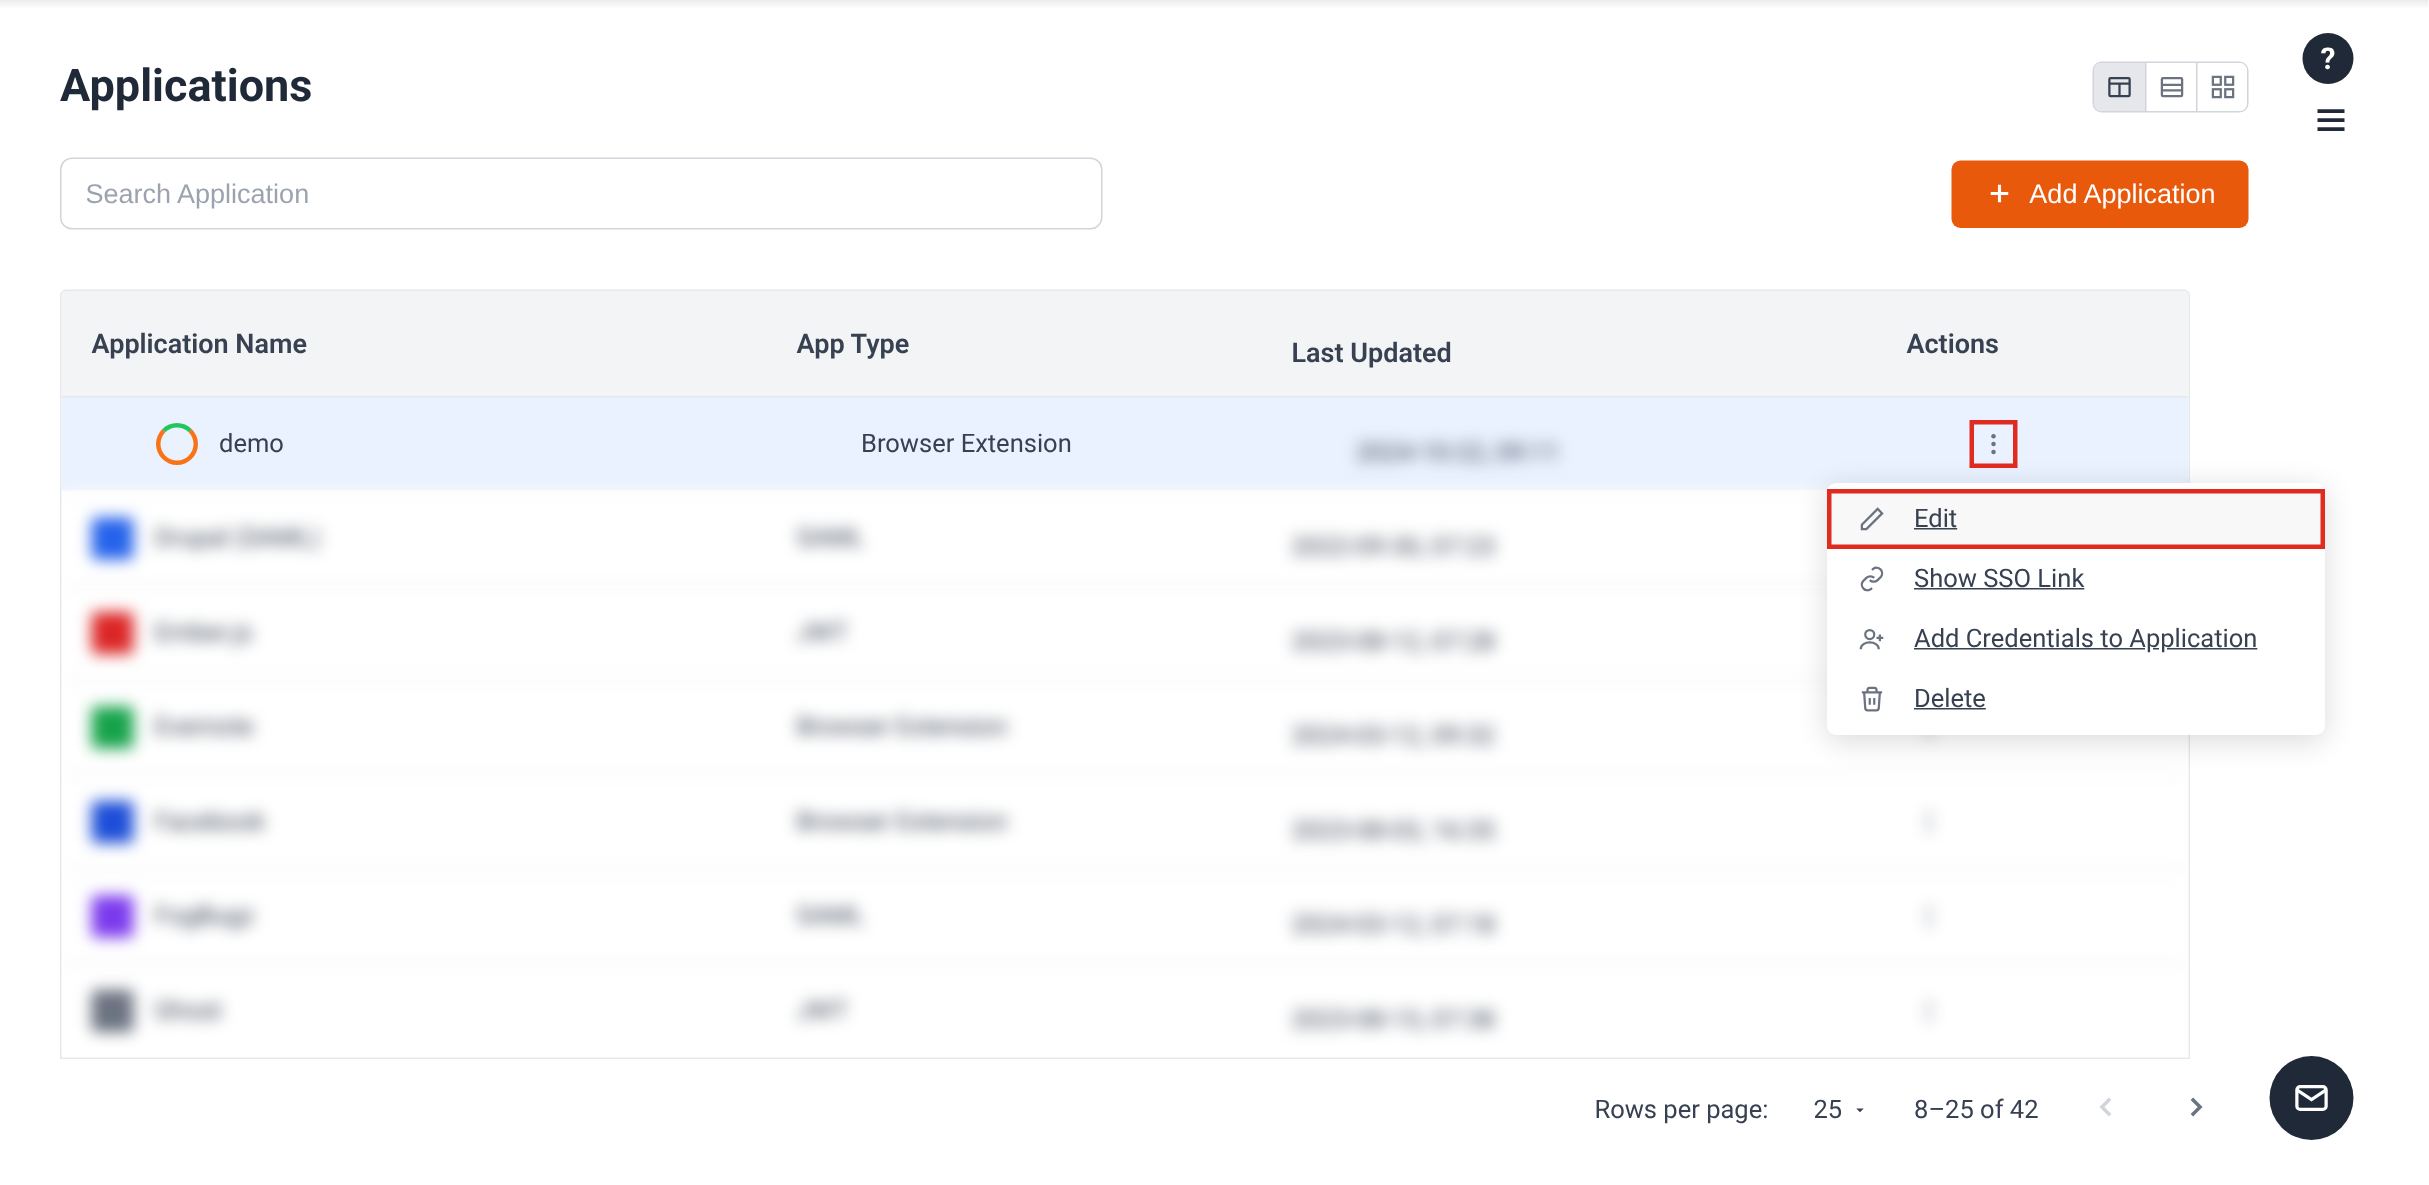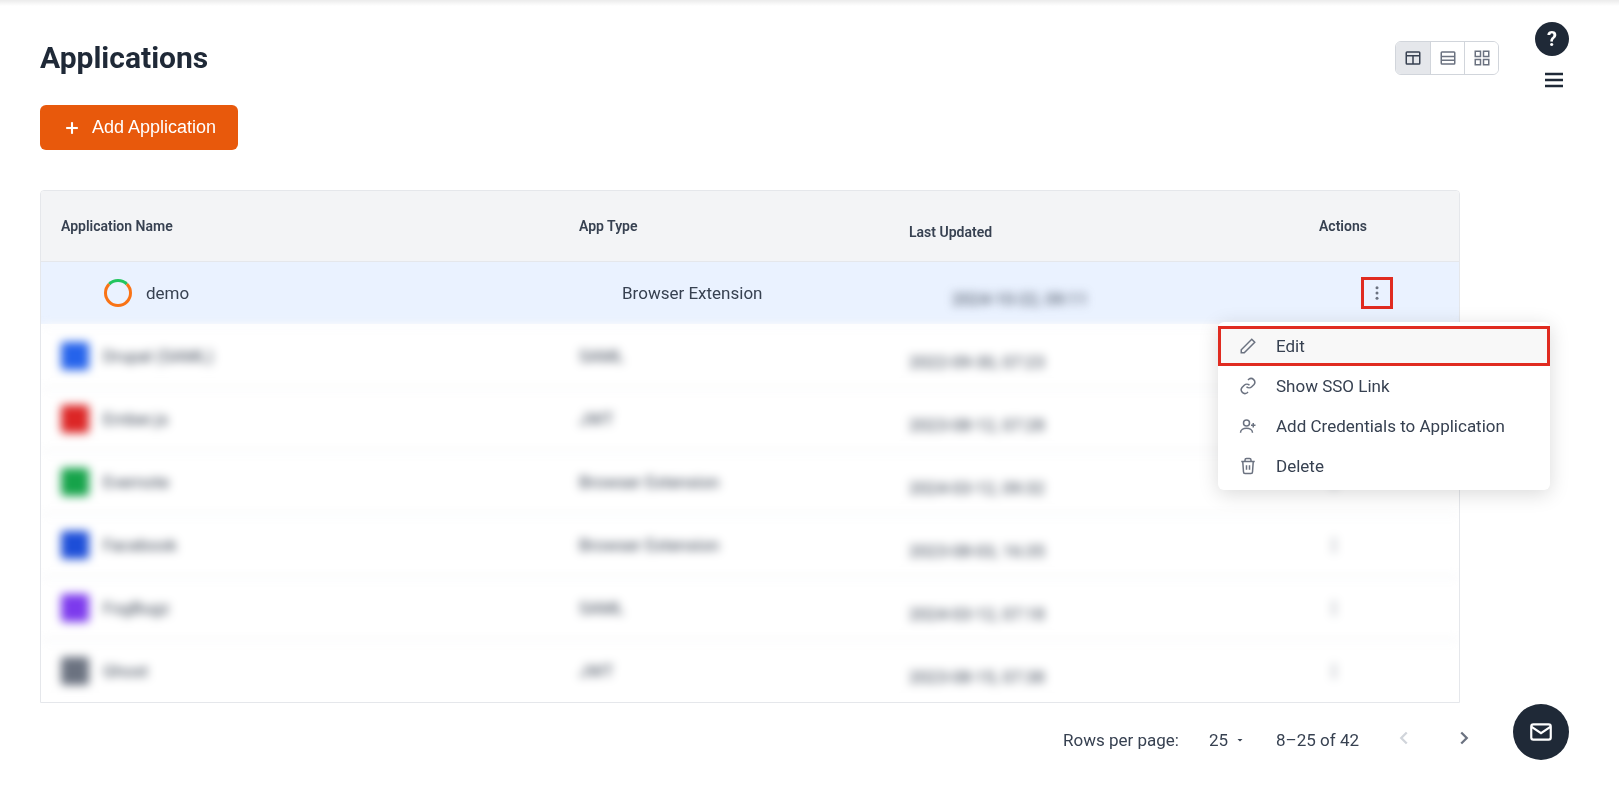--- a/index.html
+++ b/index.html
@@ -96,24 +96,24 @@
     border-radius: 4px 4px 0 0;
     overflow: hidden;
   }
   .thead {
     display: flex;
     background: #f3f4f6;
     font-weight: 600;
     color: #374151;
     height: 70px;
     align-items: center;
-    font-size: 14px;
+    font-size: 18px;
   }
   .col-name { width: 490px; padding-left: 20px; display:flex; align-items:center; gap:14px;}
-  .col-type { width: 330px; margin-left: 48px; }
+  .col-type { width: 330px; }
   .col-updated { width: 410px; margin-top: 12px; }
   .col-actions { flex: 1; padding-right: 40px;}
   .trow {
     display: flex;
     align-items: center;
     height: 63px;
     border-top: 1px solid #e5e7eb;
     font-size: 17px;
     color: #374151;
   }
@@ -168,20 +168,21 @@
     padding: 4px 0;
   }
   .dd-item {
     display:flex;
     align-items:center;
     gap: 18px;
     padding: 10px 20px;
     font-size: 17px;
     color:#374151;
     cursor:pointer;
+    text-decoration:underline;
   }
   .dd-item.outlined {
     outline:3px solid #e02b20;
     outline-offset: -3px;
     background:#f8f8f8;
   }
   .dd-icon { width:20px; color:#6b7280; display:flex; align-items:center; justify-content:center;}
   
   .pagination {
     position:absolute;
@@ -264,20 +265,21 @@
             <rect x="3" y="3" width="7" height="7"></rect>
             <rect x="14" y="3" width="7" height="7"></rect>
             <rect x="3" y="14" width="7" height="7"></rect>
             <rect x="14" y="14" width="7" height="7"></rect>
           </svg>
       </button>
     </div>
   </div>
 
   <div class="search-add-row">
+    <input class="search-input" type="text" placeholder="Search Application" style="">
     <button class="add-btn">
       <svg width="20" height="20" viewBox="0 0 24 24" fill="none" stroke="currentColor" stroke-width="2.5">
           <line x1="12" y1="5" x2="12" y2="19"></line>
           <line x1="5" y1="12" x2="19" y2="12"></line>
         </svg>
       <span>Add Application</span>
     </button>
   </div>
 
   <div class="table">

